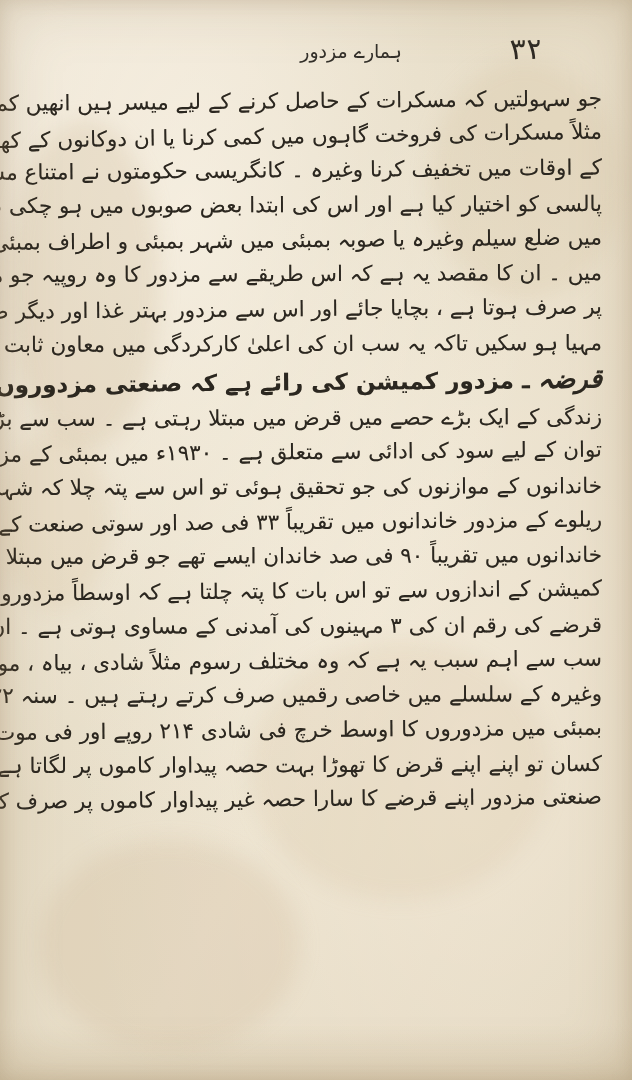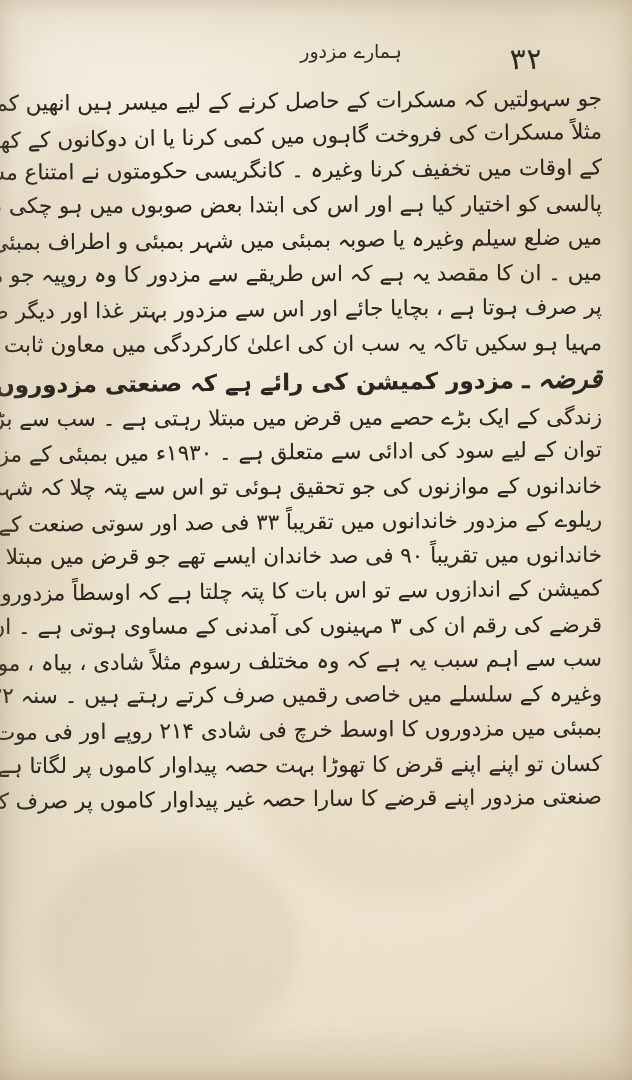--- a/index.html
+++ b/index.html
@@ -59,21 +59,20 @@
   }
   .page-number {
     position: absolute;
     right: 60px;
     top: 0;
     font-size: 27px;
     color: #2e2a24;
     font-family: Liberation Sans, sans-serif;
     letter-spacing: 0;
     transform: rotate(-1deg);
-    margin-top: 10px;
   }
   .running-title {
     position: absolute;
     right: 200px;
     top: 6px;
     font-size: 19px;
     color: #33302a;
     white-space: nowrap;
   }
 

